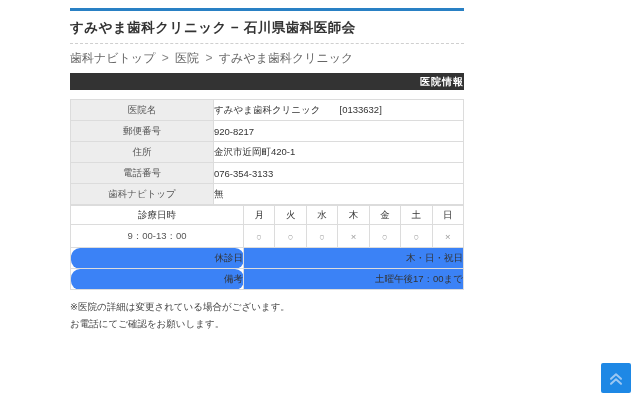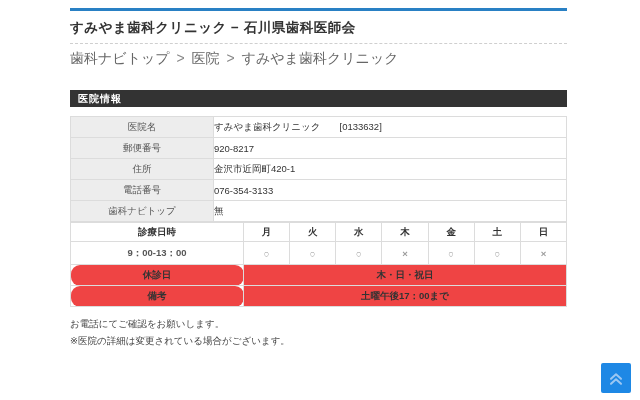--- a/index.html
+++ b/index.html
@@ -3,51 +3,52 @@
 <meta charset="utf-8">
 <style>
   * { box-sizing: border-box; margin: 0; padding: 0; }
   html, body {
     width: 640px; height: 400px; overflow: hidden;
     background: #ffffff;
     font-family: "Liberation Sans", "DejaVu Sans", sans-serif;
     color: #333;
   }
   .container {
-    width: 497px;
+    width: 394px;
     margin: 8px 0 0 70px;
     border-top: 3px solid #2980c4;
   }
   .page-title {
     margin: 8px 0 6px 0;
     font-size: 13.5px;
     font-weight: bold;
     color: #333;
     letter-spacing: 0.5px;
   }
   .title-divider {
     border: none;
     border-bottom: 1px dashed #cfcfcf;
     height: 1px;
   }
   .breadcrumb {
-    margin: 6px 0 22px 0;
-    font-size: 14px;
+    margin: 6px 0 6px 0;
+    font-size: 12px;
     color: #666;
   }
   .breadcrumb .sep { margin: 0 3px; color: #888; }
   .section-bar {
     height: 17px;
     line-height: 17px;
     background: #333333;
     color: #ffffff;
     font-size: 10px;
     font-weight: bold;
     padding-left: 8px;
     letter-spacing: 1px;
+    text-align: right;
   }
   table { width: 100%; border-collapse: collapse; }
   .info-table { margin-top: 9px; }
   .info-table th, .info-table td {
     border: 1px solid #dcdcdc;
     height: 21px;
     font-size: 9.5px;
   }
   .info-table th {
     width: 143px;
@@ -66,28 +67,28 @@
     text-align: center;
     font-size: 9.5px;
     font-weight: bold;
     color: #e85050;
   }
   .schedule-table { table-layout: fixed; }
   .schedule-table col.time-col { width: 173px; }
   .schedule-table th, .schedule-table td {
     border: 1px solid #dcdcdc;
     font-size: 9.5px;
-    font-weight: bold;
+    font-weight: normal;
     text-align: center;
   }
   .schedule-table thead th { background: #ffffff; color: #333; height: 19px; }
   .schedule-table .row-label { background: #ededed; color: #555; border-radius: 9px; }
   .schedule-table .time-row td { height: 23px; background: #fff; color: #9a9a9a; }
   .schedule-table .time-row .row-label { color: #555; }
-  .schedule-table .span-row td { height: 21px; background: #ef4444; color: #333; }
+  .schedule-table .span-row td { height: 21px; background: #3b82f6; color: #333; text-align: right; }
   .schedule-table .span-row .row-label { height: 21px; }
   .footnotes { margin-top: 8px; font-size: 9.5px; color: #444; line-height: 1.8; }
   .scroll-top-btn {
     position: fixed;
     right: 9px;
     bottom: 7px;
     width: 30px;
     height: 30px;
     background: #1e88e5;
     border: none;
@@ -182,22 +183,22 @@
         <td colspan="7">木・日・祝日</td>
       </tr>
       <tr class="span-row">
         <td class="row-label">備考</td>
         <td colspan="7">土曜午後17：00まで</td>
       </tr>
     </tbody>
   </table>
 
   <div class="footnotes">
+    <div>※医院の詳細は変更されている場合がございます。</div>
     <div>お電話にてご確認をお願いします。</div>
-    <div>※医院の詳細は変更されている場合がございます。</div>
   </div>
 
 </div>
 
 <button class="scroll-top-btn">
   <span>
     <svg width="20" height="20" viewBox="0 0 24 24" fill="none" stroke="#9cc7f2" stroke-width="2.4" stroke-linecap="round" stroke-linejoin="round">
       <polyline points="6,13 12,7.5 18,13"></polyline>
       <polyline points="6,19 12,13.5 18,19"></polyline>
     </svg>

